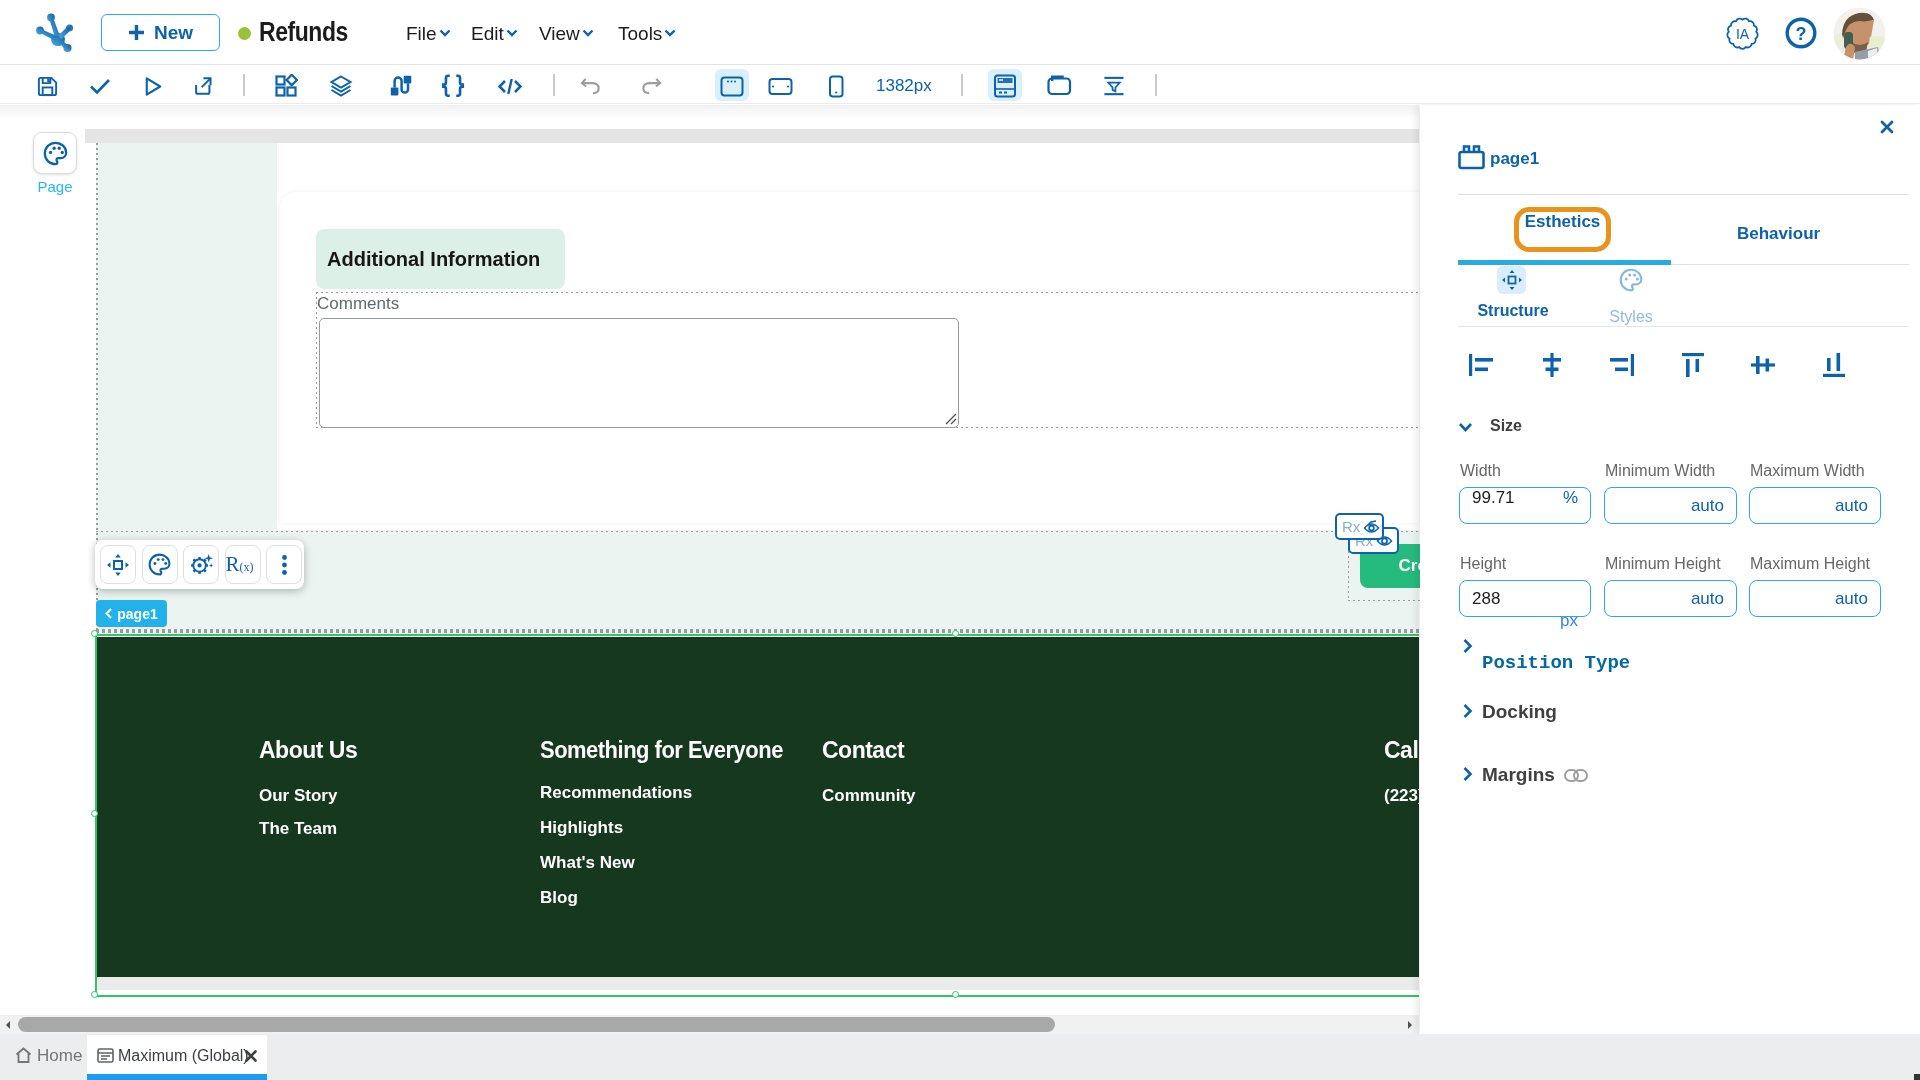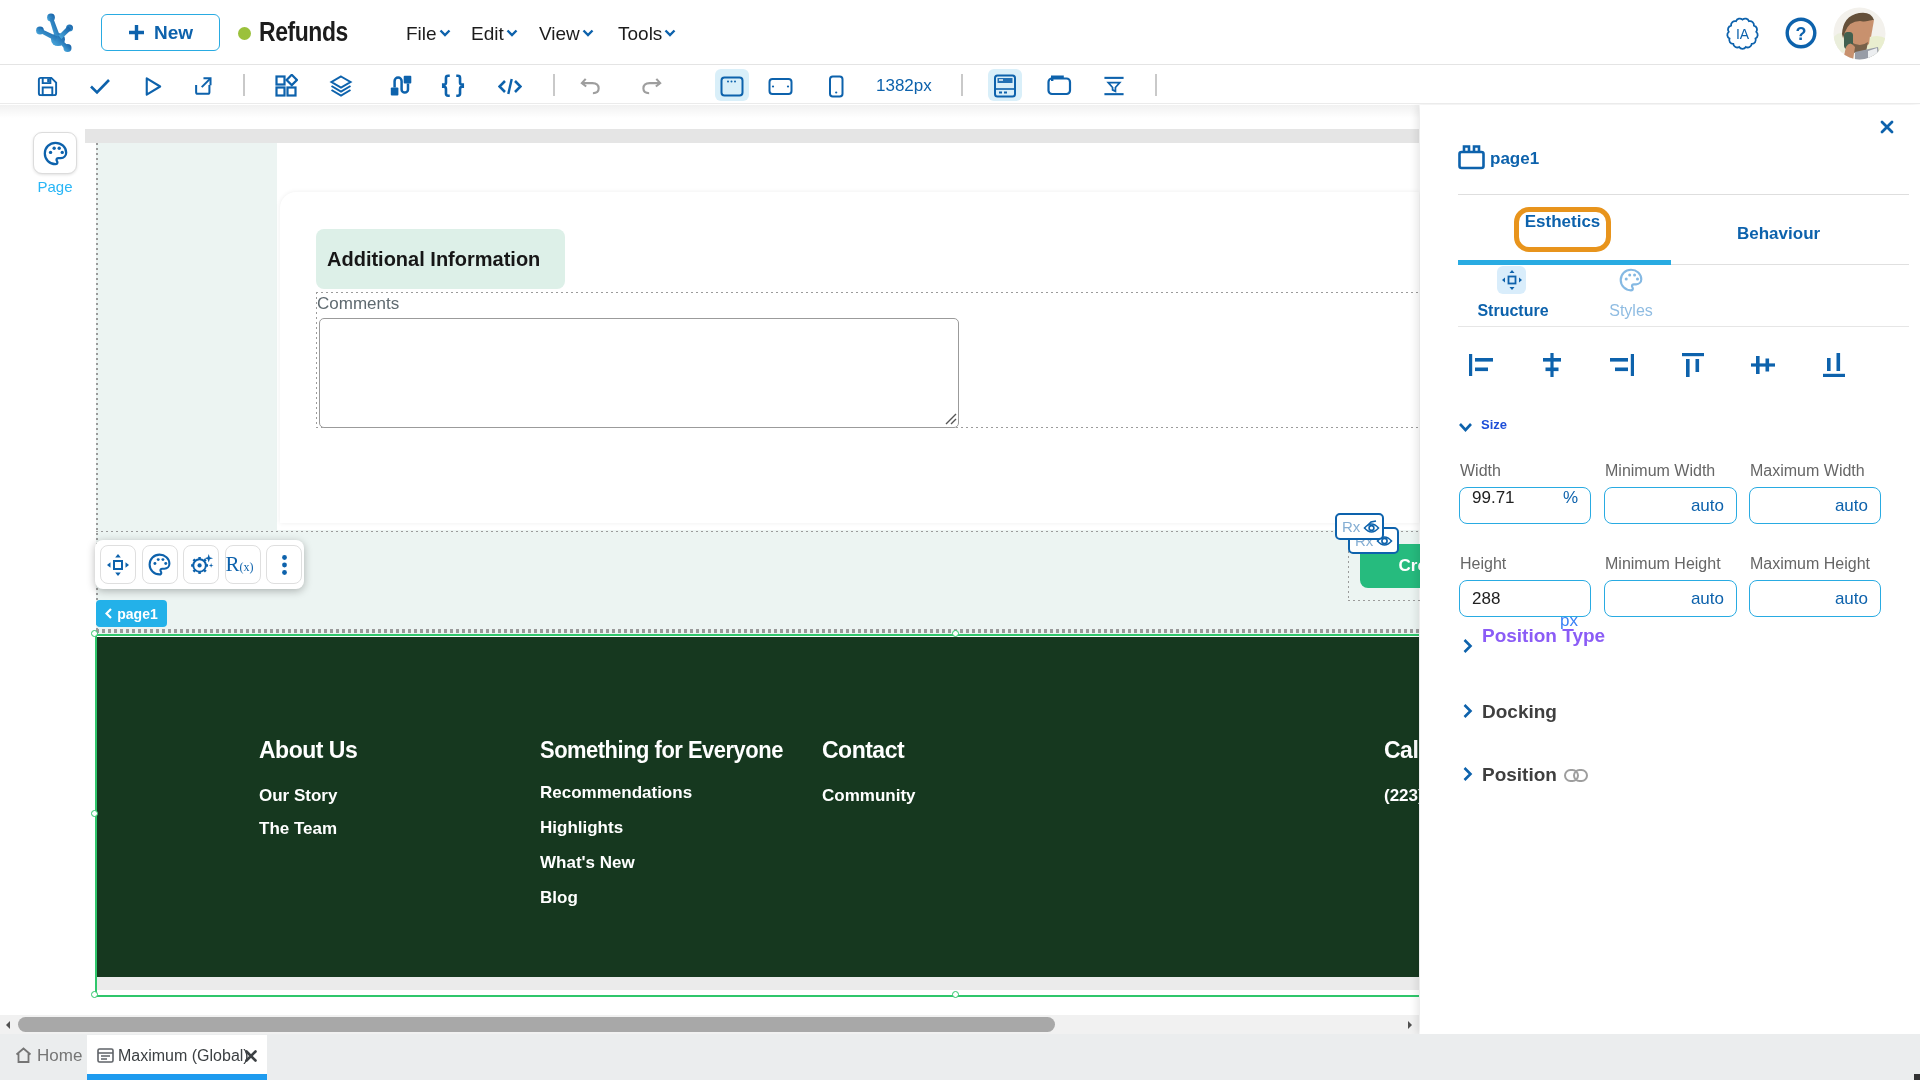--- a/index.html
+++ b/index.html
@@ -377,21 +377,21 @@
       <path d="M22 12 L19 9.5 L19 14.5 Z" fill="#0d62ac"></path>
     </svg>
     <div class="abs" style="left:43px;top:197px;width:100px;text-align:center;font-size:16px;font-weight:bold;color:#0d62ac;">Structure</div>
     <svg class="abs" style="left:198px;top:162px;" width="26" height="26" viewBox="0 0 24 24">
       <path d="M12 2.5 C6.7 2.5 2.5 6.7 2.5 12 C2.5 17.3 6.7 21.5 12 21.5 C13 21.5 13.7 20.8 13.7 19.8 C13.7 19.3 13.5 19 13.3 18.7 C13.1 18.4 12.9 18.1 12.9 17.7 C12.9 16.7 13.7 16 14.6 16 L16.7 16 C19.4 16 21.5 13.9 21.5 11.3 C21.5 6.4 17.2 2.5 12 2.5 Z" fill="none" stroke="#85b9e3" stroke-width="2"></path>
       <circle cx="7.6" cy="11" r="1.4" fill="#85b9e3"></circle>
       <circle cx="10.8" cy="7.3" r="1.4" fill="#85b9e3"></circle>
       <circle cx="15.3" cy="7.3" r="1.4" fill="#85b9e3"></circle>
       <circle cx="18" cy="11" r="1.4" fill="#85b9e3"></circle>
     </svg>
-    <div class="abs" style="left:161px;top:197px;width:100px;text-align:center;font-size:16px;color:#8fbce2;">Styles</div>
+    <div class="abs" style="left:161px;top:203px;width:100px;text-align:center;font-size:16px;color:#8fbce2;">Styles</div>
     <div class="abs" style="left:38px;top:221px;width:451px;height:1px;background:#e6e6e6;"></div>
     <svg class="abs" style="left:48px;top:247px;" width="26" height="26" viewBox="0 0 26 26">
       <g fill="#0d62ac">
         <rect x="1" y="2" width="3.2" height="22"></rect>
         <rect x="7" y="6" width="18" height="3.6"></rect>
         <rect x="7" y="15.5" width="13" height="3.6"></rect>
       </g>
     </svg>
     <svg class="abs" style="left:118.5px;top:247px;" width="26" height="26" viewBox="0 0 26 26">
       <g fill="#0d62ac">
@@ -424,21 +424,21 @@
     <svg class="abs" style="left:400.5px;top:247px;" width="26" height="26" viewBox="0 0 26 26">
       <g fill="#0d62ac">
         <rect x="2" y="21.8" width="22" height="3.2"></rect>
         <rect x="6" y="6" width="3.6" height="13"></rect>
         <rect x="15.5" y="1" width="3.6" height="18"></rect>
       </g>
     </svg>
     <svg class="abs" style="left:38px;top:317px;" width="15" height="11" viewBox="0 0 15 11">
       <path d="M2 2 L7.5 8 L13 2" fill="none" stroke="#0d62ac" stroke-width="2.6"></path>
     </svg>
-    <div class="abs" style="left:61px;top:312px;font-size:13px;font-weight:bold;color:#1d4ed8;">Size</div>
+    <div class="abs" style="left:70px;top:312px;font-size:16px;font-weight:bold;color:#404040;">Size</div>
     <div class="abs" style="left:40px;top:357px;font-size:16px;color:#666;">Width</div>
     <div class="abs" style="left:185px;top:357px;font-size:16px;color:#666;">Minimum Width</div>
     <div class="abs" style="left:330px;top:357px;font-size:16px;color:#666;">Maximum Width</div>
     <div class="abs" style="left:39px;top:382px;width:132px;height:37px;border:1.5px solid #29abe2;border-radius:8px;display:flex;align-items:flex-start;justify-content:space-between;padding:0 12px;">
         <span style="font-size:17px;color:#212121;">99.71</span>
       <span style="font-size:17px;color:#0d62ac;">%</span>
     </div>
     <div class="abs" style="left:184px;top:382px;width:133px;height:37px;border:1.5px solid #29abe2;border-radius:8px;display:flex;align-items:center;justify-content:space-between;padding:0 12px;">
         <span style="font-size:17px;color:#212121;"></span>
       <span style="font-size:17px;color:#0d62ac;">auto</span>
@@ -458,29 +458,29 @@
         <span style="font-size:17px;color:#212121;"></span>
       <span style="font-size:17px;color:#0d62ac;">auto</span>
     </div>
     <div class="abs" style="left:329px;top:475px;width:132px;height:37px;border:1.5px solid #29abe2;border-radius:8px;display:flex;align-items:center;justify-content:space-between;padding:0 12px;">
         <span style="font-size:17px;color:#212121;"></span>
       <span style="font-size:17px;color:#0d62ac;">auto</span>
     </div>
     <svg class="abs" style="left:42px;top:533px;" width="11" height="16" viewBox="0 0 11 16">
       <path d="M2.5 2 L8.5 8 L2.5 14" fill="none" stroke="#0d62ac" stroke-width="2.6"></path>
     </svg>
-    <div class="abs" style="left:62px;top:520px;font-size:19px;font-weight:bold;color:#8b5cf6;">Position Type</div>
+    <div class="abs" style="left:62px;top:547px;font-size:19px;font-weight:bold;color:#0369a1;font-family:Liberation Mono, monospace;">Position Type</div>
     <svg class="abs" style="left:42px;top:598px;" width="11" height="16" viewBox="0 0 11 16">
       <path d="M2.5 2 L8.5 8 L2.5 14" fill="none" stroke="#0d62ac" stroke-width="2.6"></path>
     </svg>
     <div class="abs" style="left:62px;top:596px;font-size:19px;font-weight:bold;color:#3f3f3f;">Docking</div>
     <svg class="abs" style="left:42px;top:661px;" width="11" height="16" viewBox="0 0 11 16">
       <path d="M2.5 2 L8.5 8 L2.5 14" fill="none" stroke="#0d62ac" stroke-width="2.6"></path>
     </svg>
-    <div class="abs" style="left:62px;top:659px;font-size:19px;font-weight:bold;color:#3f3f3f;">Position</div>
+    <div class="abs" style="left:62px;top:659px;font-size:19px;font-weight:bold;color:#3f3f3f;">Margins</div>
     <svg class="abs" style="left:144px;top:664px;" width="24" height="13" viewBox="0 0 24 13">
       <g fill="none" stroke="#9e9e9e" stroke-width="2">
         <rect x="1" y="1" width="13" height="11" rx="5.5"></rect>
         <rect x="10" y="1" width="13" height="11" rx="5.5"></rect>
       </g>
     </svg>
   </div>
 
 <div class="abs" style="left:0;top:1034px;width:1920px;height:46px;background:#ebedee;z-index:30;">
   <svg class="abs" style="left:14px;top:12px;" width="19" height="19" viewBox="0 0 19 19">

